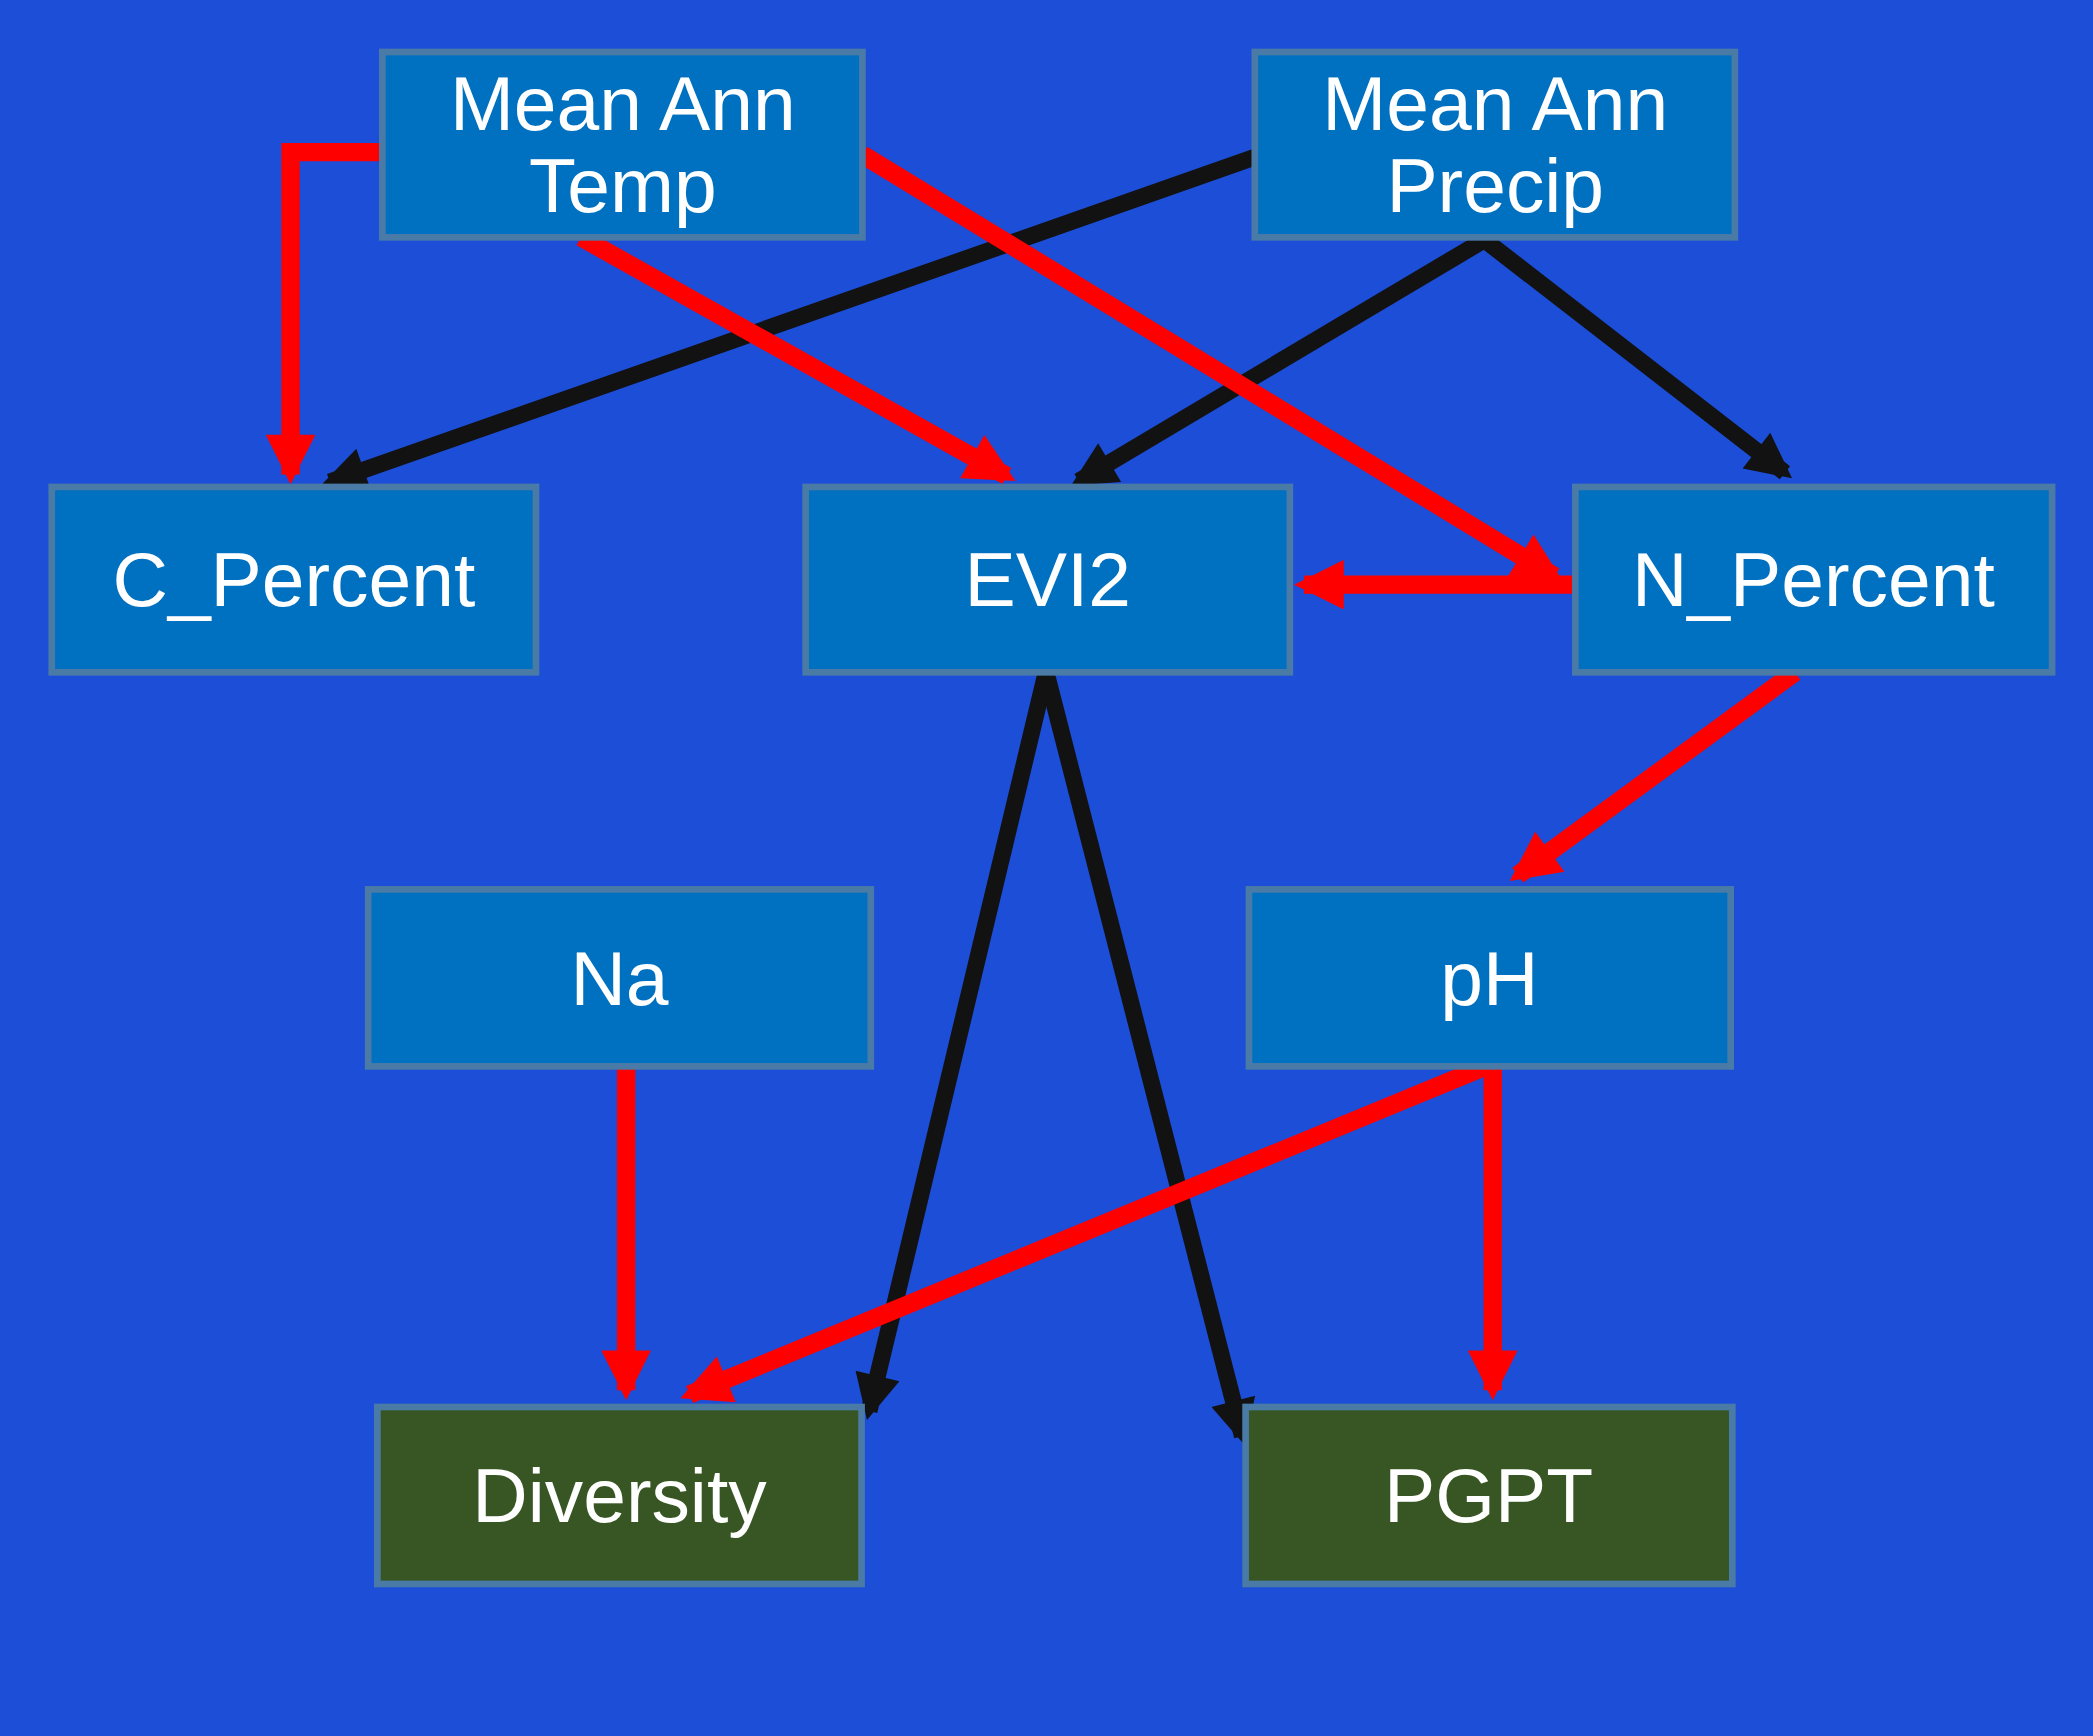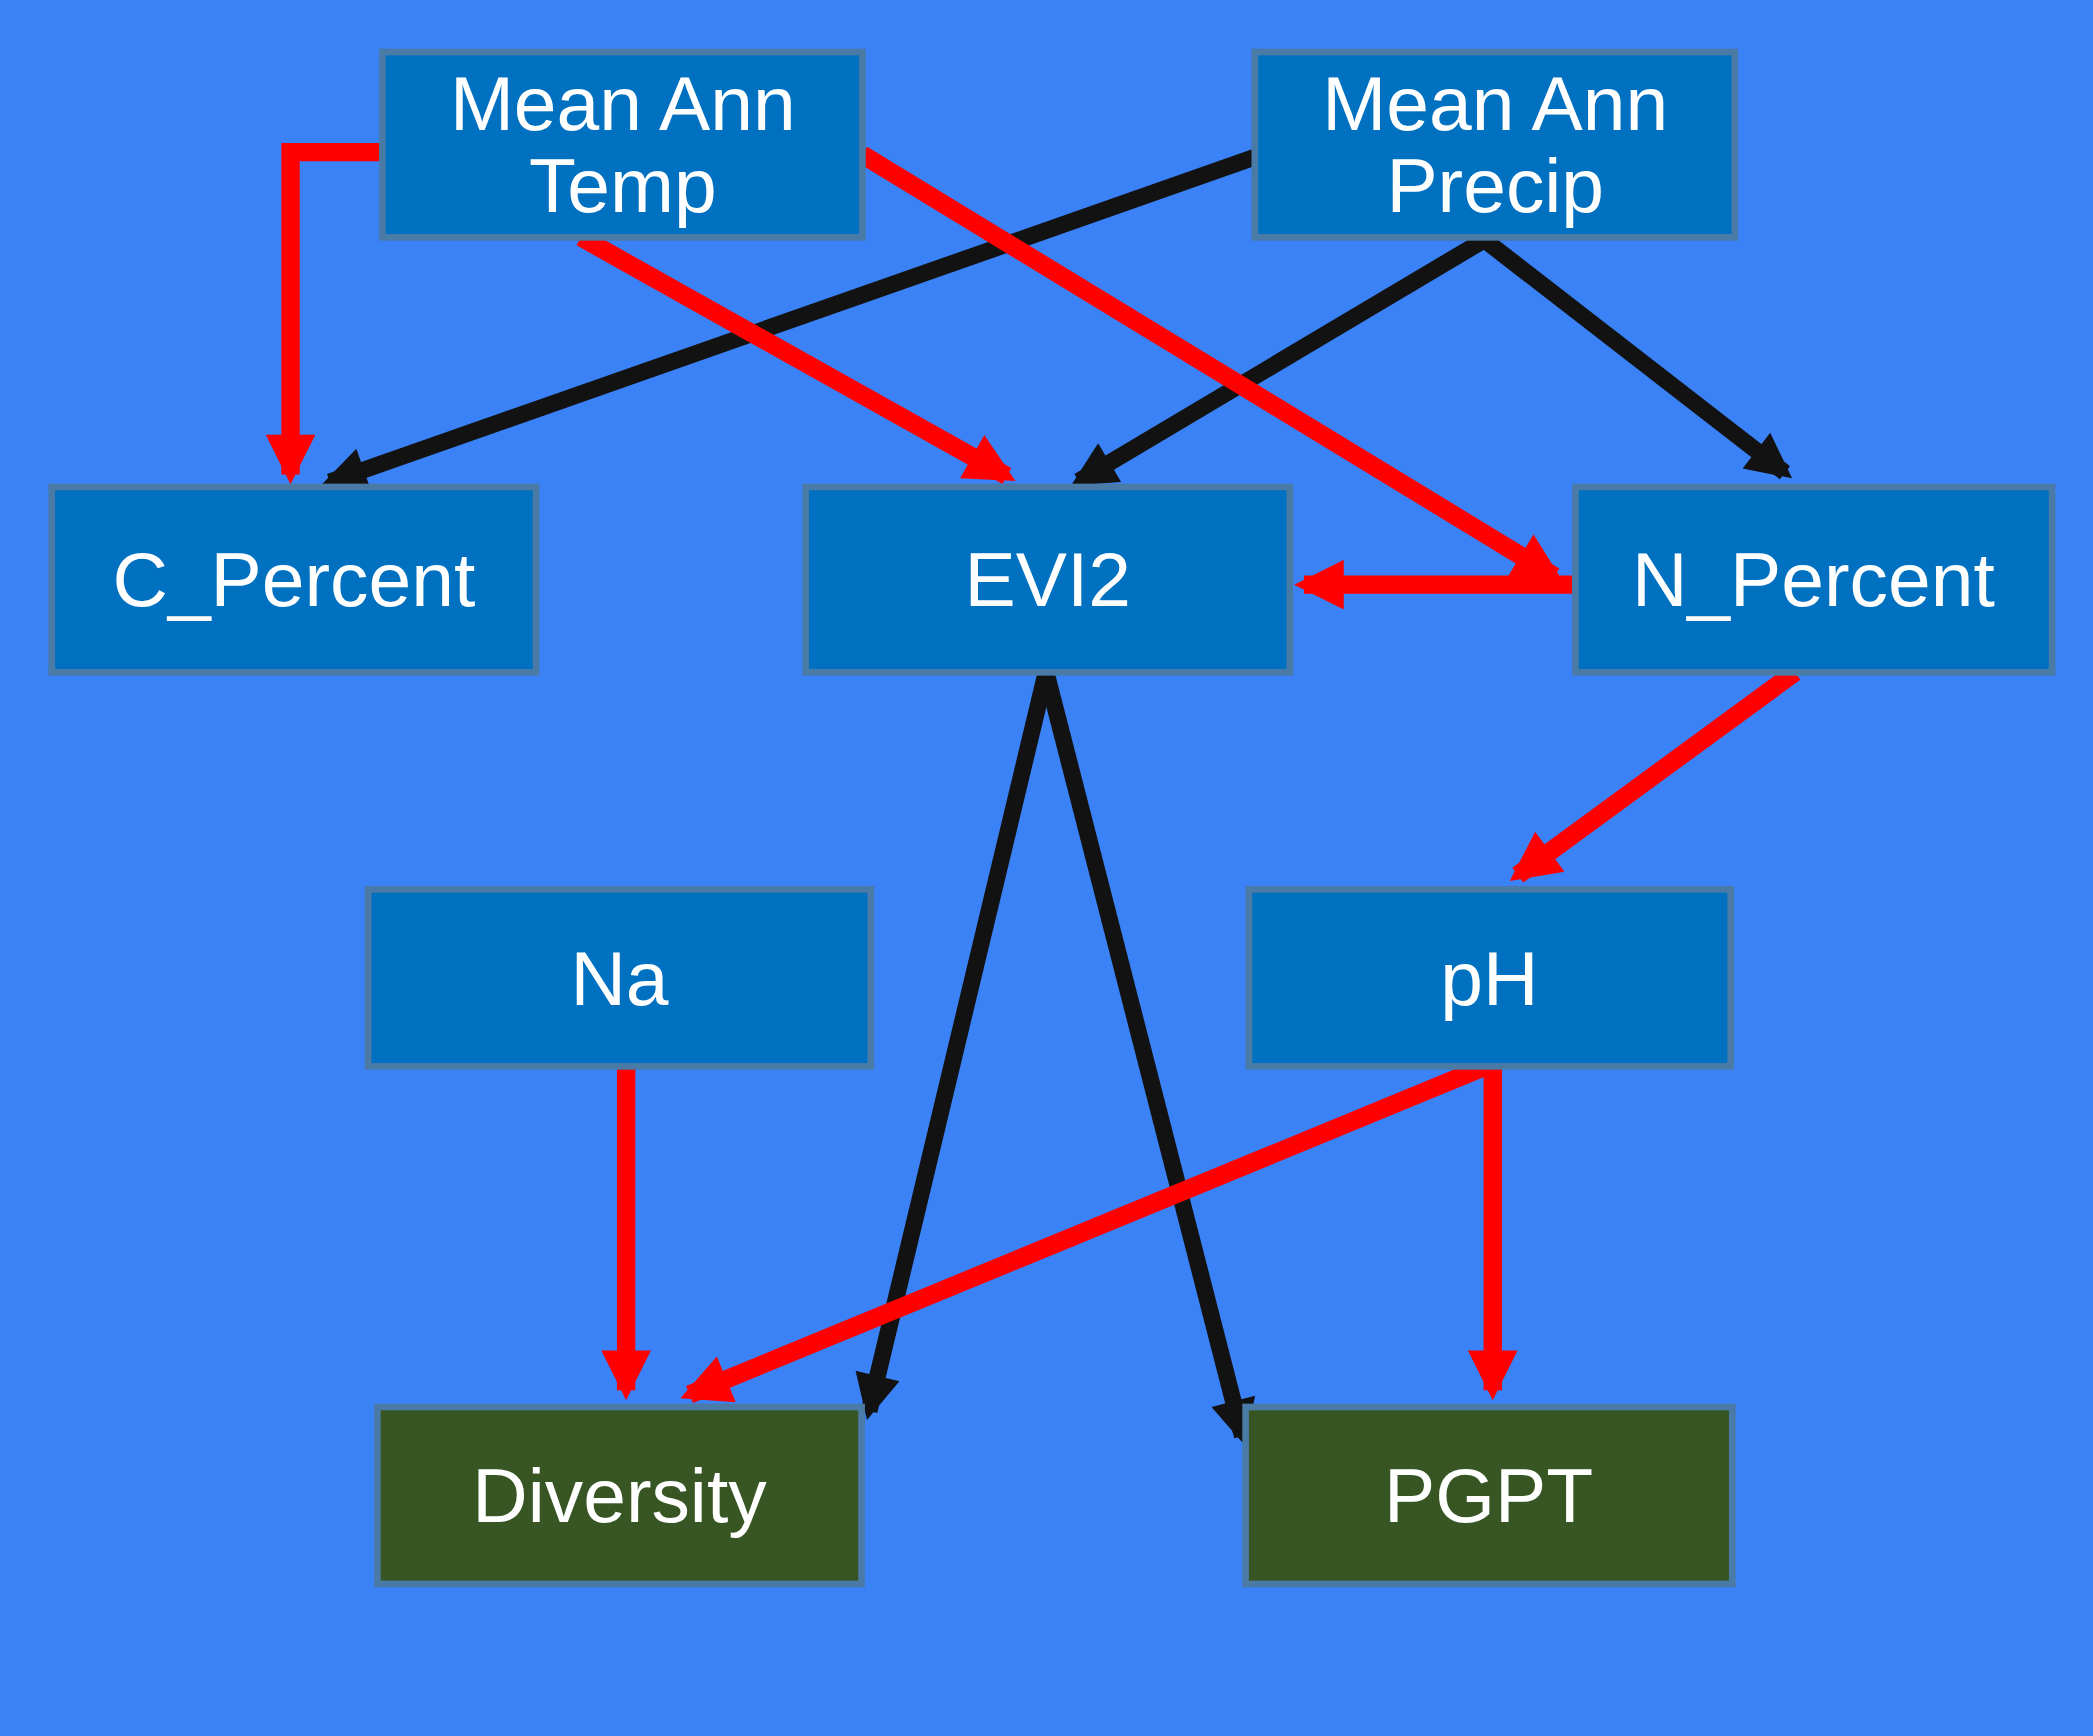--- a/index.html
+++ b/index.html
@@ -4,21 +4,21 @@
 <style>
   html, body {
     margin: 0;
     padding: 0;
     background: #000000;
   }
   .canvas {
     position: relative;
     width: 2093px;
     height: 1737px;
-    background: #3b82f6;
+    background: #1d4ed8;
     overflow: hidden;
     font-family: "Liberation Sans", sans-serif;
   }
   svg { display: block; }
   .node-rect {
     stroke-width: 8px;
   }
   .node-label {
     fill: #ffffff;
     font-family: "Liberation Sans", sans-serif;

